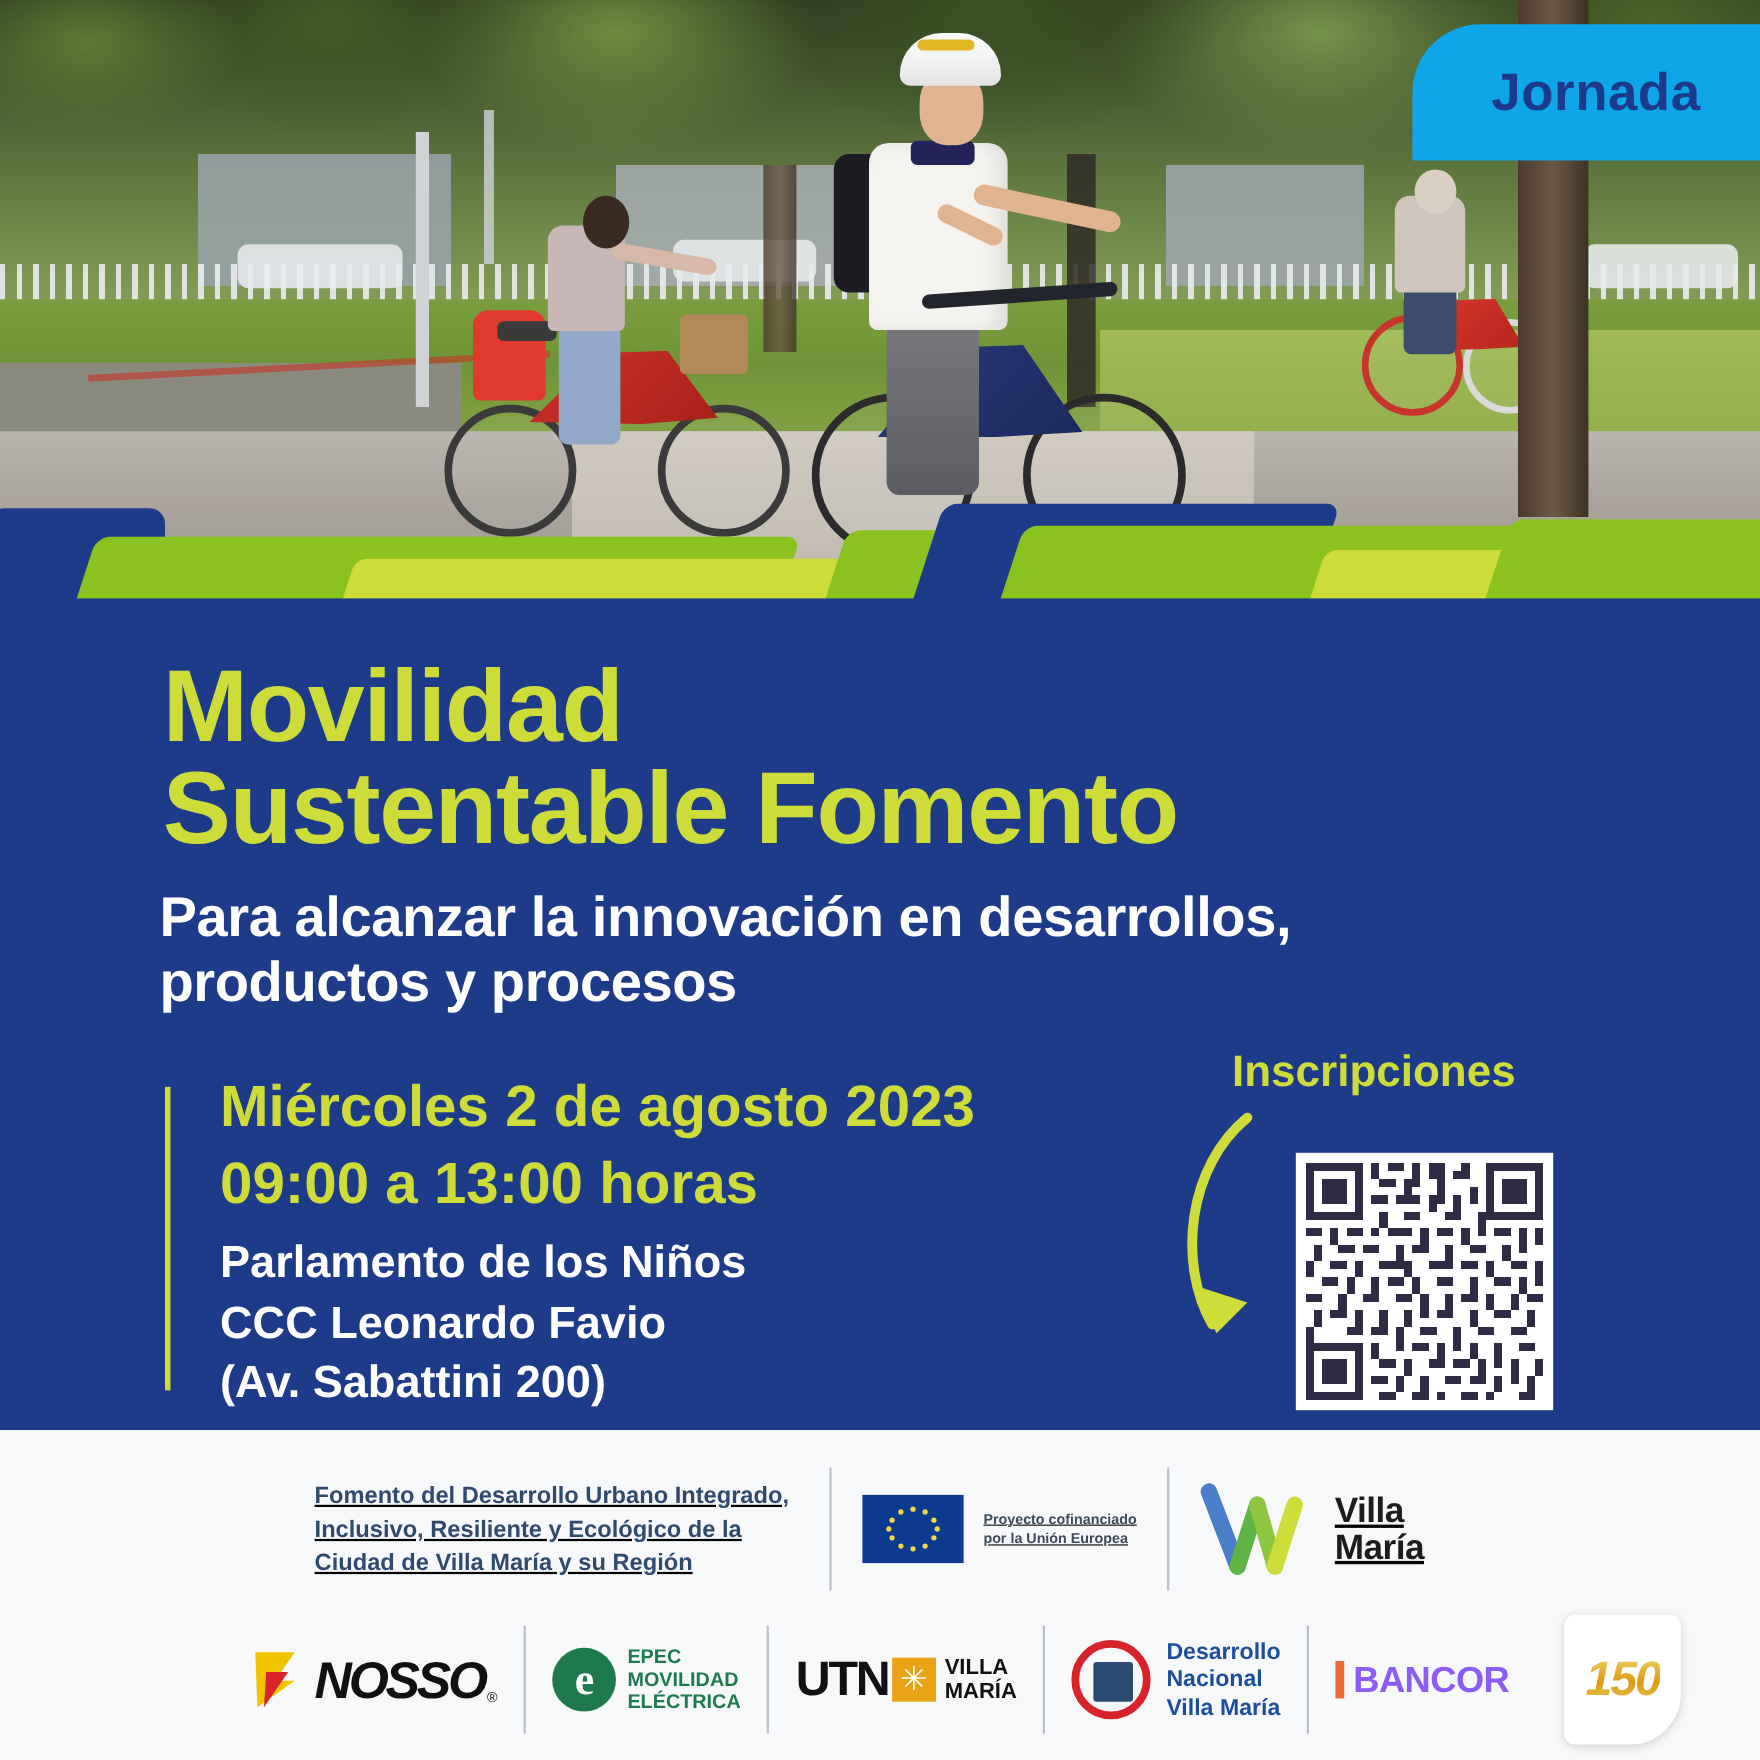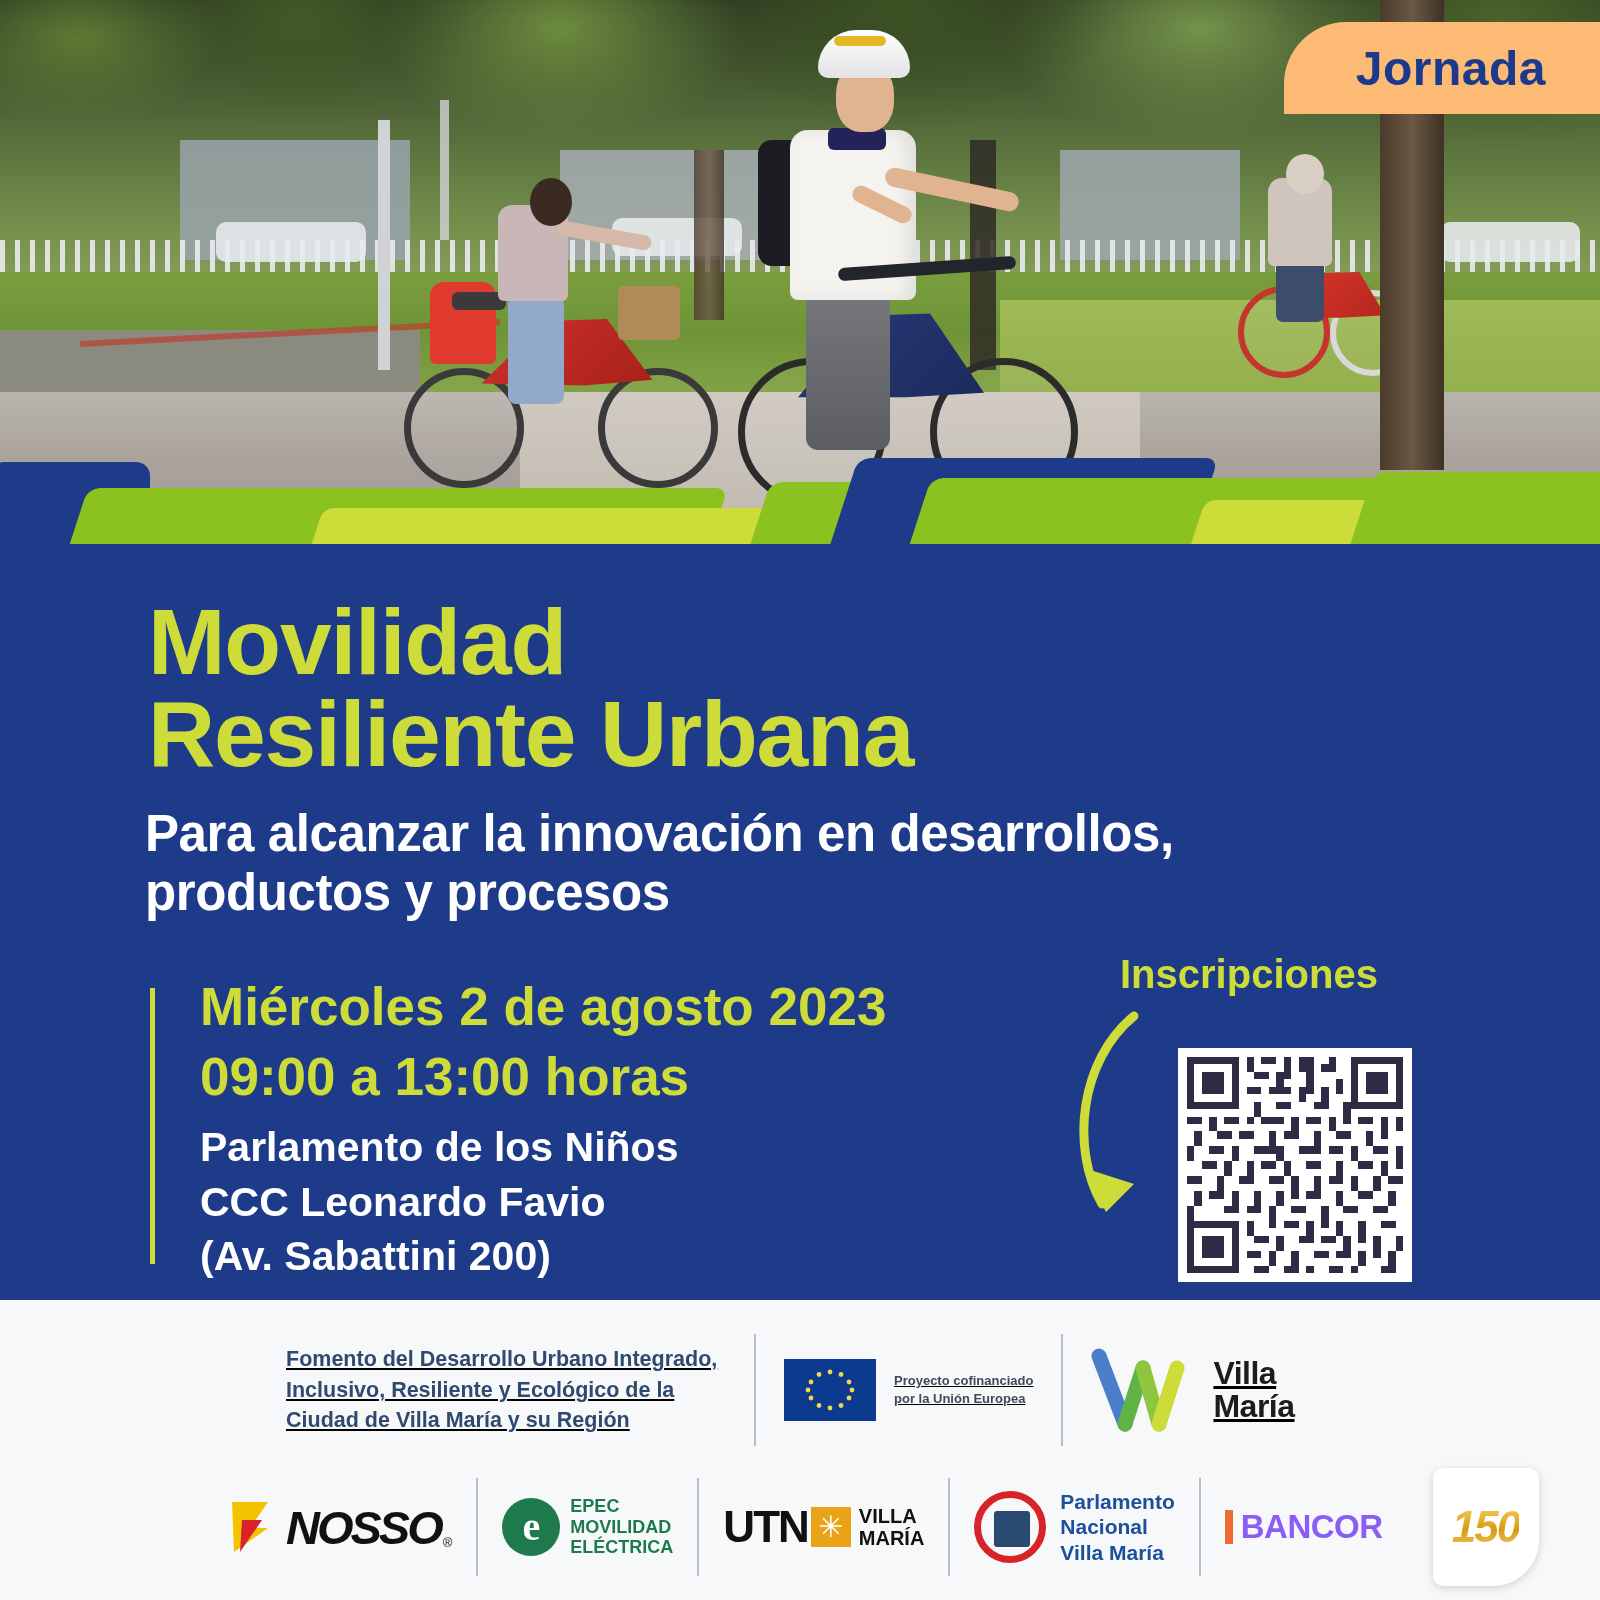--- a/index.html
+++ b/index.html
@@ -109,22 +109,22 @@
      transform:skewX(-18deg);transform-origin:bottom left;}
   .c-green-3{left:900px;top:26px;width:600px;height:96px;border-radius:12px;
      transform:skewX(-18deg);transform-origin:bottom left;}
   .c-lime-2{left:1180px;top:48px;width:460px;height:78px;border-radius:10px;
      transform:skewX(-18deg);transform-origin:bottom left;}
   .c-green-4{left:1340px;top:20px;width:300px;height:104px;border-radius:12px;
      transform:skewX(-18deg);transform-origin:bottom left;}
   .bandfoot{position:absolute;left:0;top:544px;width:1600px;height:32px;background:#1e3b8a;}
 
   
-  .jornada{position:absolute;right:0;top:22px;height:92px;
-     background:#fdba74;border-radius:62px 0 0 0;
+  .jornada{position:absolute;right:0;top:22px;height:124px;
+     background:#0ea5e9;border-radius:62px 0 0 0;
      display:flex;align-items:center;padding:0 54px 0 72px;}
   .jornada span{color:#1b3a8c;font-size:48px;font-weight:bold;letter-spacing:.5px;}
 
   
   .panel{position:absolute;left:0;top:548px;width:1600px;height:752px;background:#1e3b8a;}
   .title{position:absolute;left:148px;top:48px;color:#cddc39;font-size:93px;line-height:.99;
      font-weight:bold;letter-spacing:-1.2px;}
   .title .l2{display:block;}
   .subtitle{position:absolute;left:145px;top:256px;color:#ffffff;font-size:51px;line-height:1.16;
      font-weight:bold;letter-spacing:-.4px;width:1260px;}
@@ -254,21 +254,21 @@
   <div class="bandfoot"></div>
 
   <div class="jornada">
     <span>Jornada</span>
   </div>
 
   <div class="panel">
 
     <div class="title">
       <span class="l1">Movilidad</span>
-      <span class="l2">Resiliente Urbana</span>
+      <span class="l2">Sustentable Fomento</span>
     </div>
 
     <div class="subtitle">Para alcanzar la innovación en desarrollos, productos y procesos</div>
 
     <div class="limebar"></div>
 
     <div class="datetxt">
       <div>Miércoles 2 de agosto 2023</div>
       <div>09:00 a 13:00 horas</div>
     </div>
@@ -500,21 +500,21 @@
         </div>
       </div>
 
       <div class="vdiv s"></div>
 
       <div class="lg">
         <div class="unvm-mark">
           <div class="unvm-sq"></div>
         </div>
         <div class="unvm-txt">
-          <div>Parlamento</div>
+          <div>Desarrollo</div>
           <div>Nacional</div>
           <div>Villa María</div>
         </div>
       </div>
 
       <div class="vdiv s"></div>
 
       <div class="lg">
         <div class="bancor-bar"></div>
         <span class="bancor-txt">BANCOR</span>

